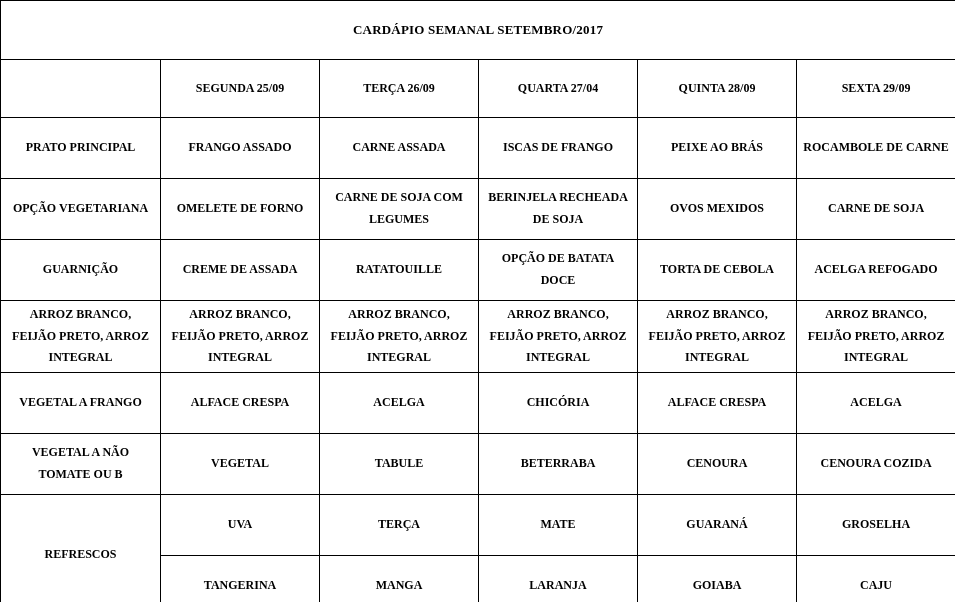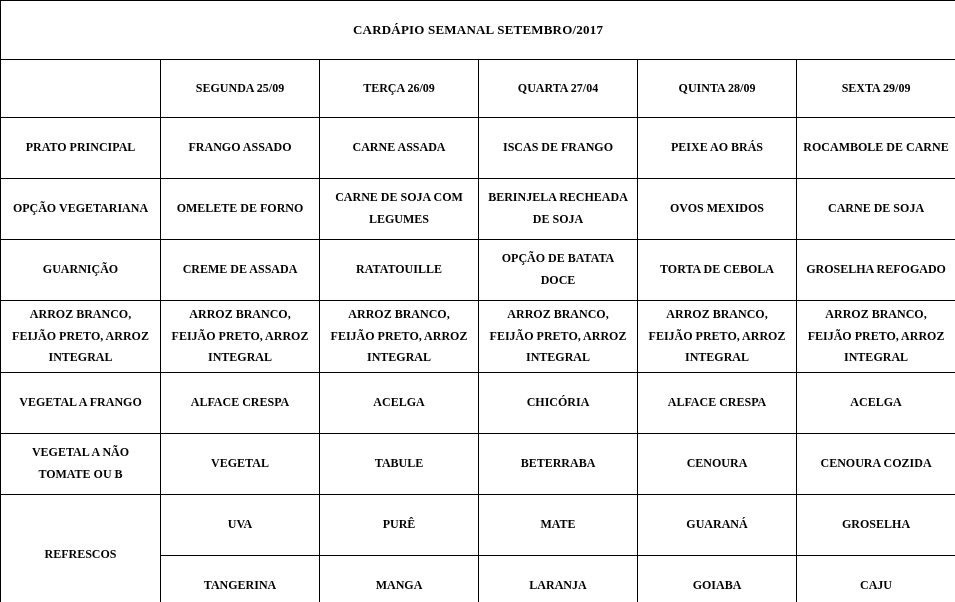--- a/index.html
+++ b/index.html
@@ -95,21 +95,21 @@
       <td>OVOS MEXIDOS</td>
       <td>CARNE DE SOJA</td>
     </tr>
 
     <tr class="body-row">
       <td class="rowlabel">GUARNIÇÃO</td>
       <td>CREME DE ASSADA</td>
       <td>RATATOUILLE</td>
       <td>OPÇÃO DE  BATATA DOCE</td>
       <td>TORTA DE CEBOLA</td>
-      <td>GROSELHA REFOGADO</td>
+      <td>ACELGA REFOGADO</td>
     </tr>
 
     <tr class="body-row">
       <td class="rowlabel">ARROZ BRANCO, FEIJÃO PRETO, ARROZ INTEGRAL</td>
       <td>ARROZ BRANCO, FEIJÃO PRETO, ARROZ INTEGRAL</td>
       <td>ARROZ BRANCO, FEIJÃO PRETO, ARROZ INTEGRAL</td>
       <td>ARROZ BRANCO, FEIJÃO PRETO, ARROZ INTEGRAL</td>
       <td>ARROZ BRANCO, FEIJÃO PRETO, ARROZ INTEGRAL</td>
       <td>ARROZ BRANCO, FEIJÃO PRETO, ARROZ INTEGRAL</td>
     </tr>
@@ -128,21 +128,21 @@
       <td>VEGETAL</td>
       <td>TABULE</td>
       <td>BETERRABA</td>
       <td>CENOURA</td>
       <td>CENOURA COZIDA</td>
     </tr>
 
     <tr class="body-row">
       <td class="rowlabel" rowspan="2">REFRESCOS</td>
       <td>UVA</td>
-      <td>PURÊ</td>
+      <td>TERÇA</td>
       <td>MATE</td>
       <td>GUARANÁ</td>
       <td>GROSELHA</td>
     </tr>
 
     <tr class="body-row">
       <td>TANGERINA</td>
       <td>MANGA</td>
       <td>LARANJA</td>
       <td>GOIABA</td>

